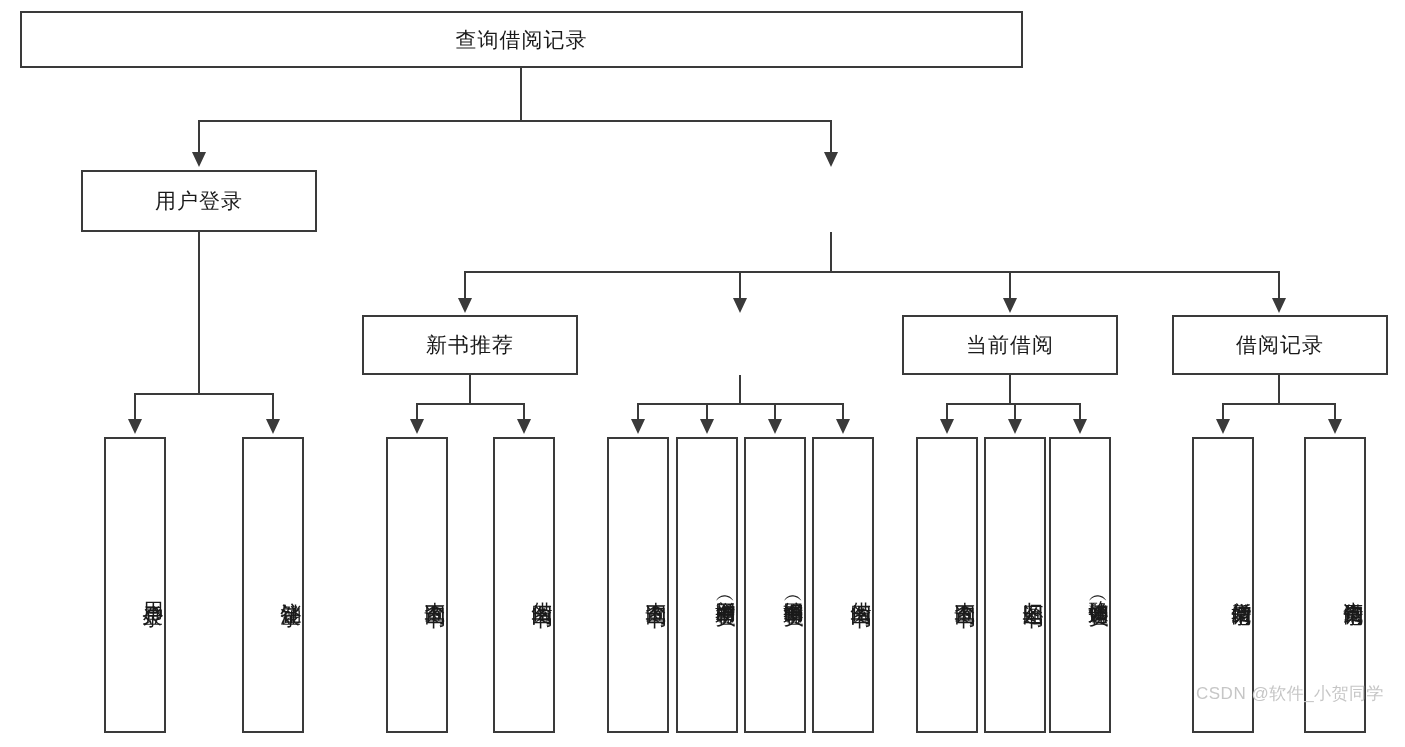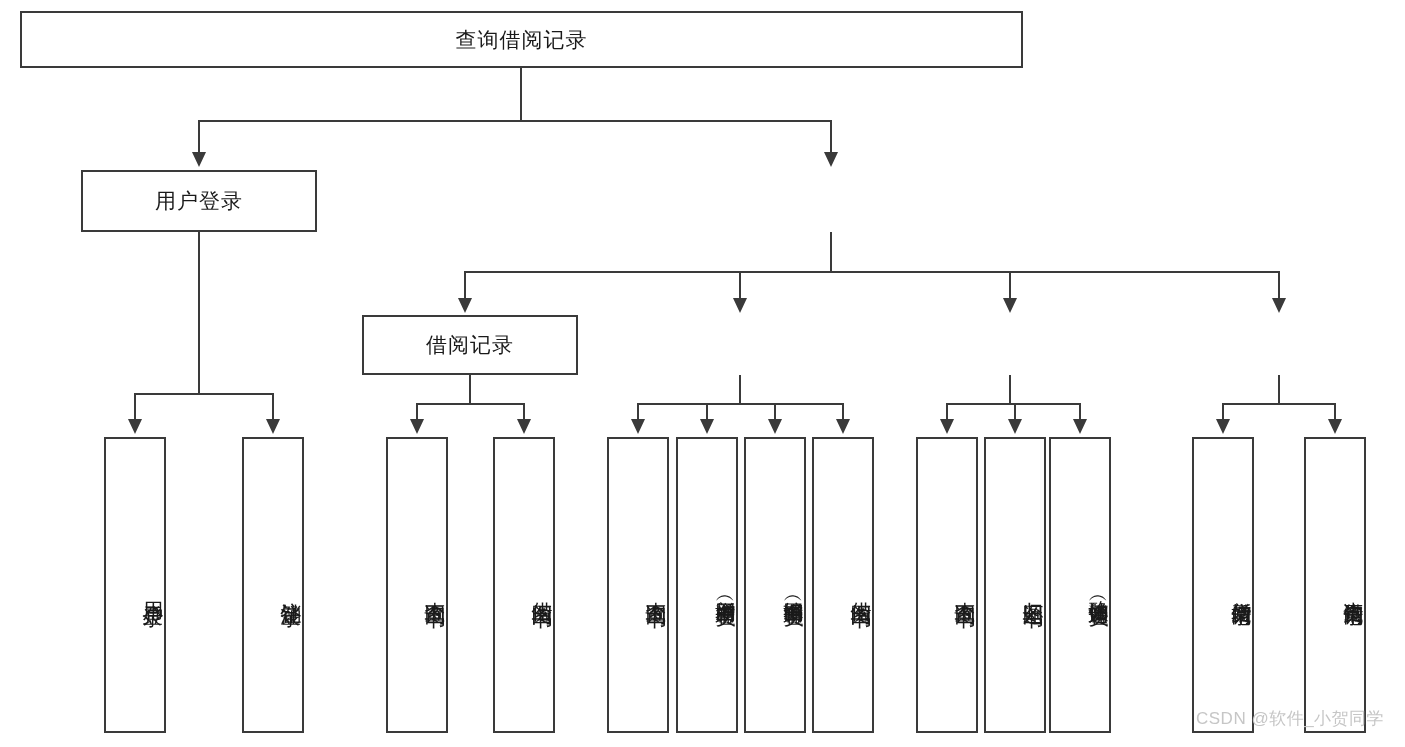--- a/index.html
+++ b/index.html
@@ -112,20 +112,26 @@
   <div class="vline" style="left:739px; top:271px; width:2px; height:27px;"></div>
   <div class="arrow" style="left:733px; top:298px;"></div>
 
   <div class="vline" style="left:1009px; top:271px; width:2px; height:27px;"></div>
   <div class="arrow" style="left:1003px; top:298px;"></div>
 
   <div class="vline" style="left:1278px; top:271px; width:2px; height:27px;"></div>
   <div class="arrow" style="left:1272px; top:298px;"></div>
 
   <div class="node horiz" style="left:362px; top:315px; width:216px; height:60px;">
+    <span>新书推荐</span>
+  </div>
+  <div class="node horiz" style="left:902px; top:315px; width:216px; height:60px;">
+    <span>当前借阅</span>
+  </div>
+  <div class="node horiz" style="left:1172px; top:315px; width:216px; height:60px;">
     <span>借阅记录</span>
   </div>
 
   <div class="vline" style="left:469px; top:375px; width:2px; height:28px;"></div>
   <div class="hline" style="left:416px; top:403px; width:109px; height:2px;"></div>
   <div class="vline" style="left:416px; top:403px; width:2px; height:16px;"></div>
   <div class="arrow" style="left:410px; top:419px;"></div>
   <div class="vline" style="left:523px; top:403px; width:2px; height:16px;"></div>
   <div class="arrow" style="left:517px; top:419px;"></div>
 
@@ -193,15 +199,15 @@
     <span>确认归还（管理员）</span>
   </div>
 
   <div class="node vert tall-text" style="left:1192px; top:437px; width:62px; height:296px;">
     <span>新增借阅记录</span>
   </div>
   <div class="node vert tall-text" style="left:1304px; top:437px; width:62px; height:296px;">
     <span>查询借阅记录</span>
   </div>
 
-  <div id="watermark" style="left:1196px; top:707px;">CSDN @软件_小贺同学</div>
+  <div id="watermark" style="left:1196px; top:682px;">CSDN @软件_小贺同学</div>
 
 </div>
 
 </body></html>

